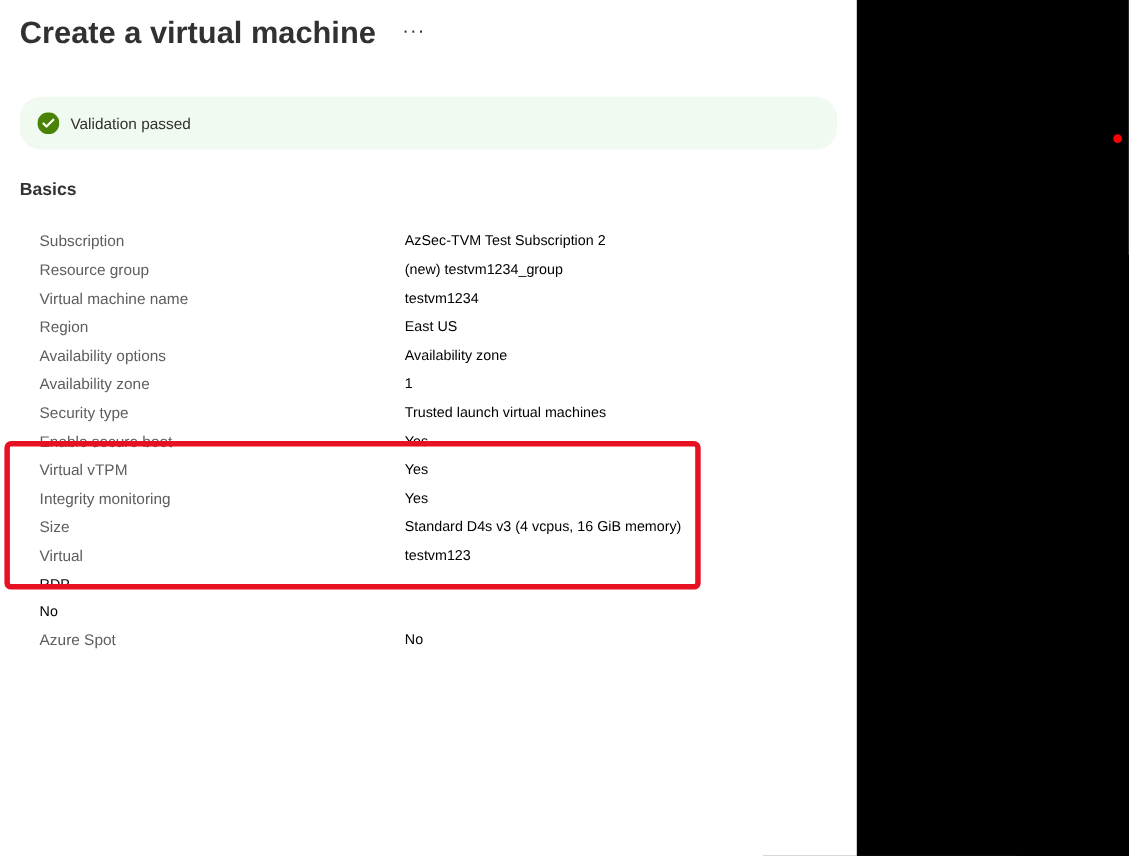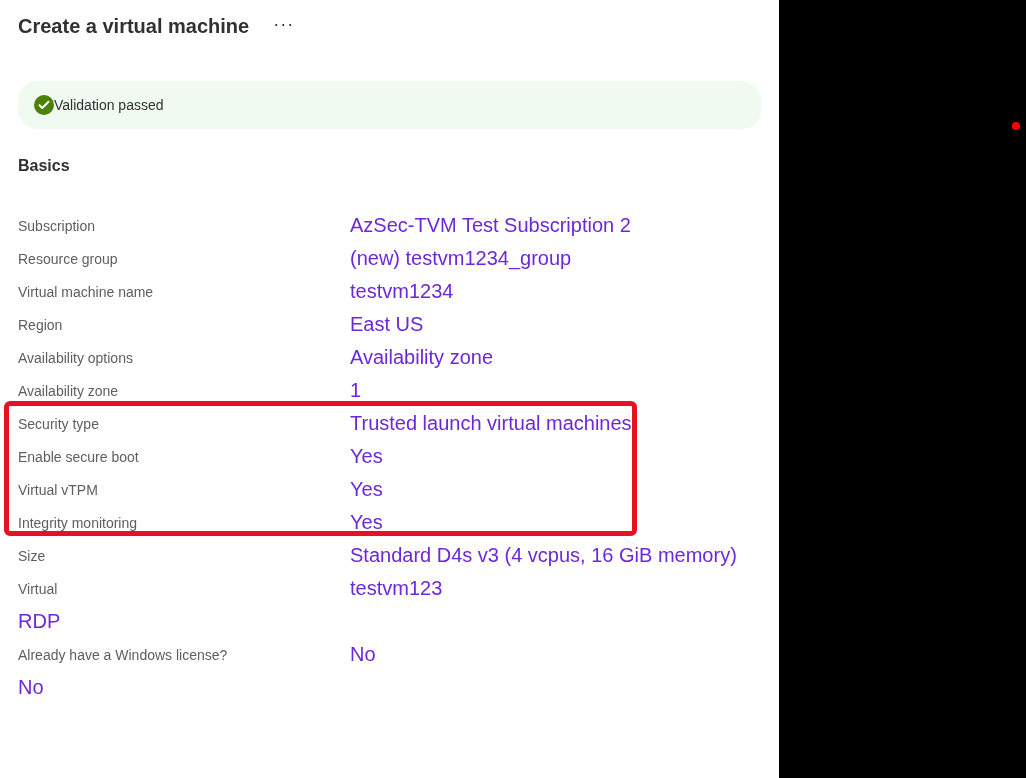--- a/index.html
+++ b/index.html
@@ -36,70 +36,71 @@
       background: #ff0000;
       border-radius: 50%;
     }
     .page-title-row {
       display: flex;
       align-items: center;
       gap: 24px;
       margin-bottom: 42px;
     }
     .page-title {
-      font-size: 20px;
+      font-size: 28px;
       font-weight: 600;
       color: #323130;
     }
     .more-btn {
       font-size: 18px;
       color: #323130;
       cursor: pointer;
       letter-spacing: 1px;
       padding-bottom: 4px;
     }
     .validation-banner {
       background: #f1faf1;
       display: flex;
       align-items: center;
-      gap: 0;
+      gap: 10px;
       padding: 14px 16px;
       margin-right: 18px;
       margin-bottom: 28px;
       border-radius: 19px;
     }
     .validation-icon {
       width: 20px;
       height: 20px;
       flex-shrink: 0;
     }
     .validation-text {
       font-size: 14px;
       color: #323130;
     }
     .section-title {
       font-size: 16px;
       font-weight: 600;
       color: #323130;
-      margin-bottom: 34px;
+      margin-bottom: 24px;
     }
     .prop-row {
       display: flex;
-      align-items: center;
+      align-items: flex-start;
       padding: 5px 0;
+      margin-left: 18px;
     }
     .prop-label {
       width: 332px;
       font-size: 14px;
       color: #605e5c;
       flex-shrink: 0;
     }
     .prop-value {
-      font-size: 20px;
-      color: #6d28d9;
+      font-size: 13px;
+      color: #000000;
     }
     .highlight-box {
       position: absolute;
       border: 5px solid #e81123;
       border-radius: 6px;
       left: 4px;
       top: 401px;
       width: 633px;
       height: 135px;
       pointer-events: none;
@@ -172,24 +173,24 @@
       <span class="prop-value">Standard D4s v3 (4 vcpus, 16 GiB memory)</span>
     </div>
     <div class="prop-row">
       <span class="prop-label">Virtual</span>
       <span class="prop-value">testvm123</span>
     </div>
     <div class="prop-row">
       <span class="prop-value">RDP</span>
     </div>
     <div class="prop-row">
-      <span class="prop-label">Already have a Windows license?</span>
       <span class="prop-value">No</span>
     </div>
     <div class="prop-row">
+      <span class="prop-label">Azure Spot</span>
       <span class="prop-value">No</span>
     </div>
   </div>
 
   <div class="highlight-box"></div>
 </div>
 
 <div class="right-panel">
   <div class="red-dot"></div>
 </div>

